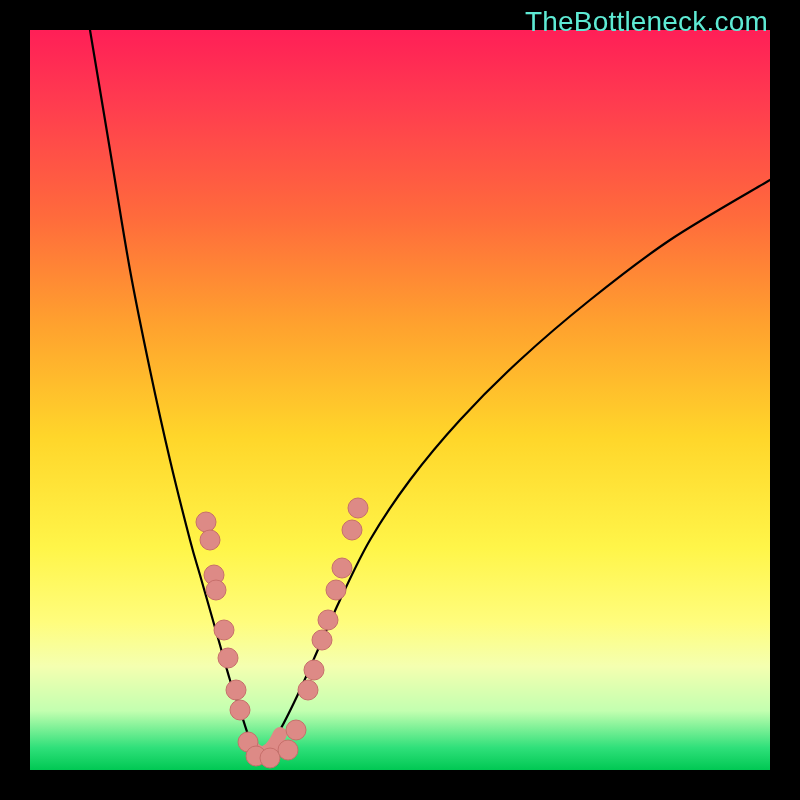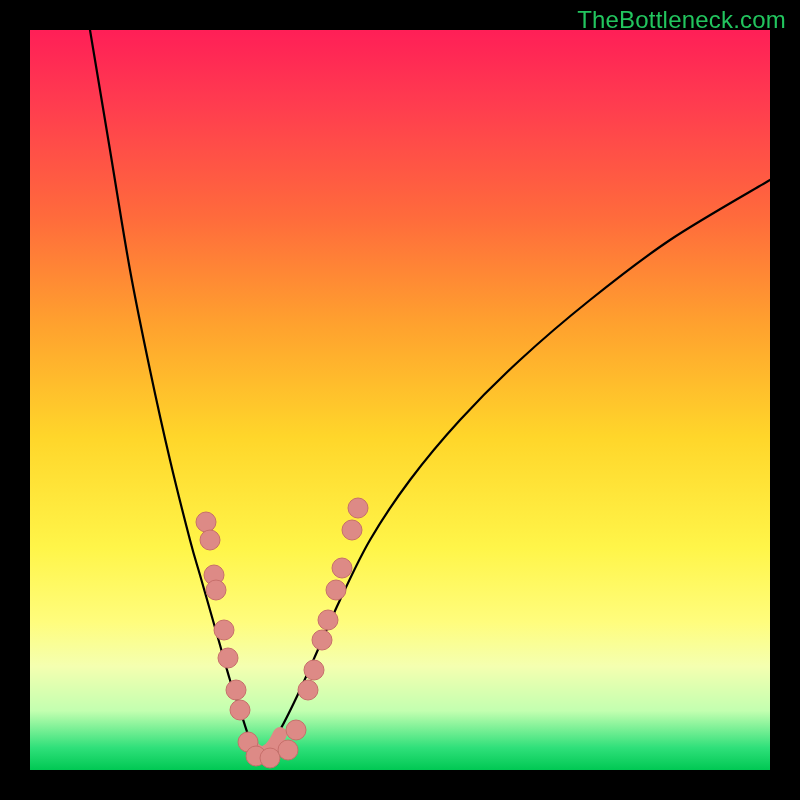--- a/index.html
+++ b/index.html
@@ -38,23 +38,23 @@
       #fffd7d 80%,
       #f4ffb0 86%,
       #c3ffb0 92%,
       #2fe07a 97%,
       #00c853 100%
     );
   }
   .watermark {
     position: absolute;
     top: 6px;
-    right: 14px;
-    color: #22c55e;
-    font-size: 24px;
+    right: 32px;
+    color: #5eead4;
+    font-size: 28px;
     letter-spacing: 0.2px;
     font-weight: 400;
     user-select: none;
   }
   svg.curves {
     position: absolute;
     inset: 0;
   }
 </style>
 </head>

